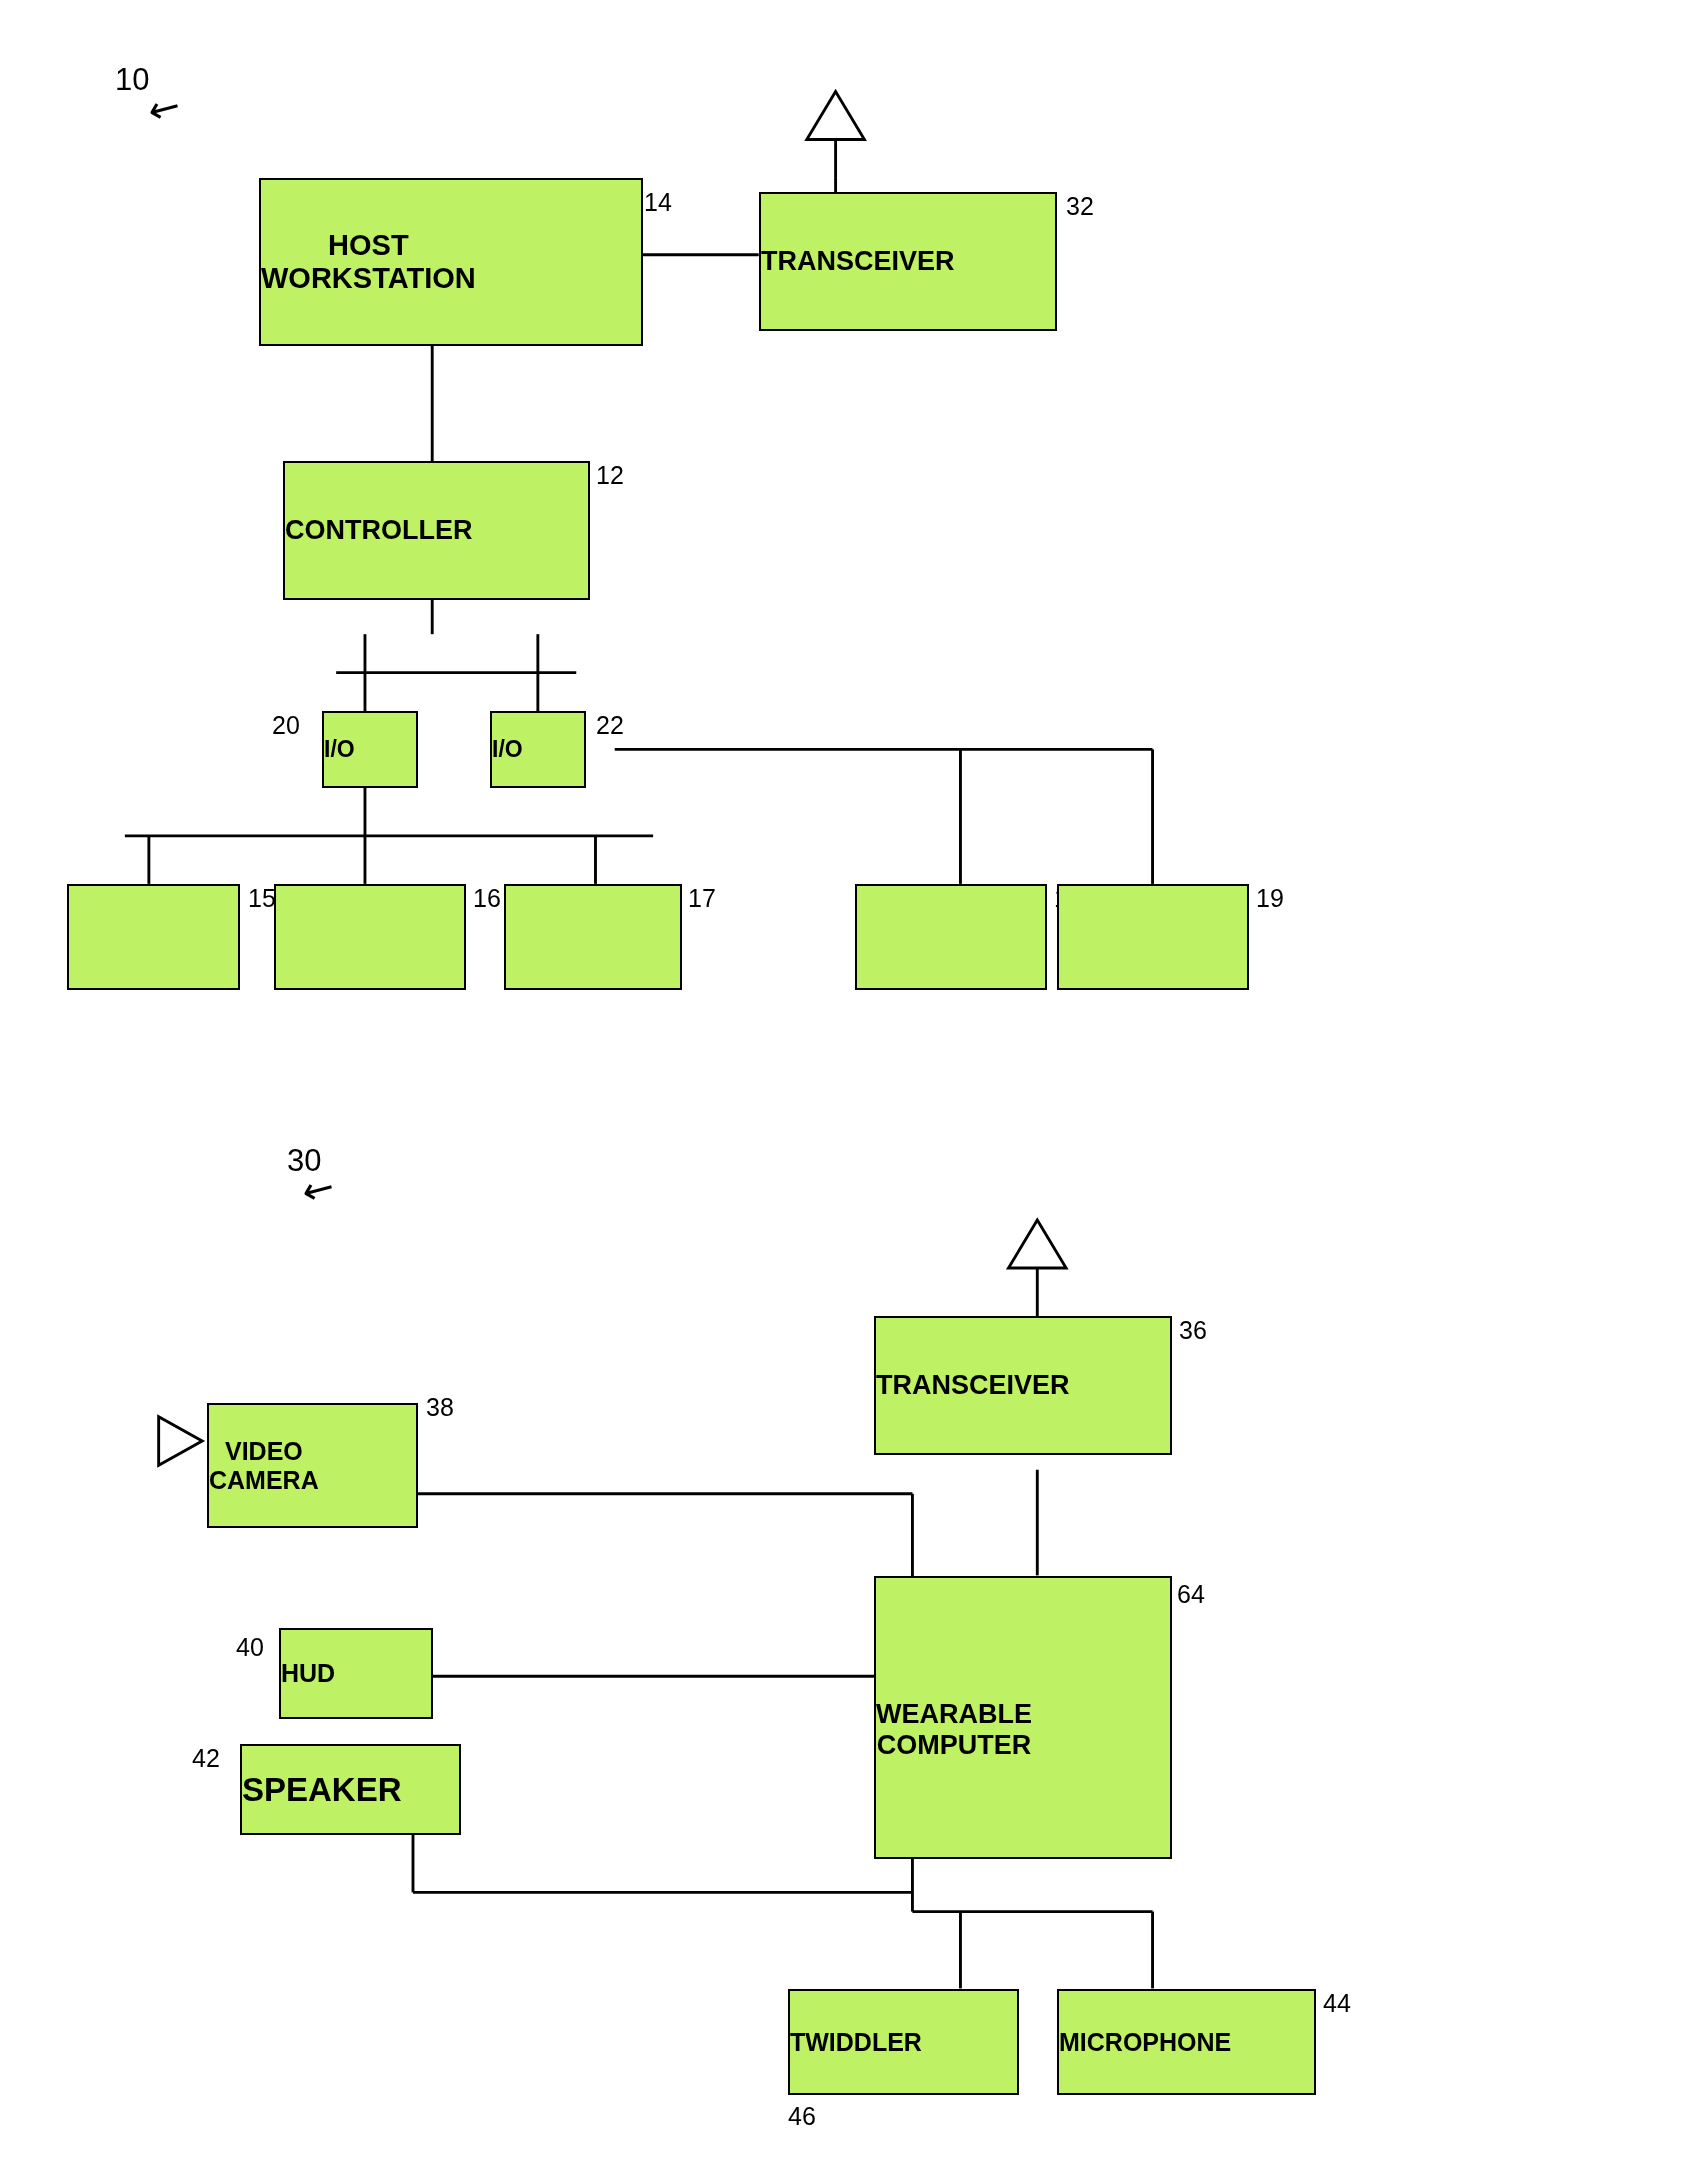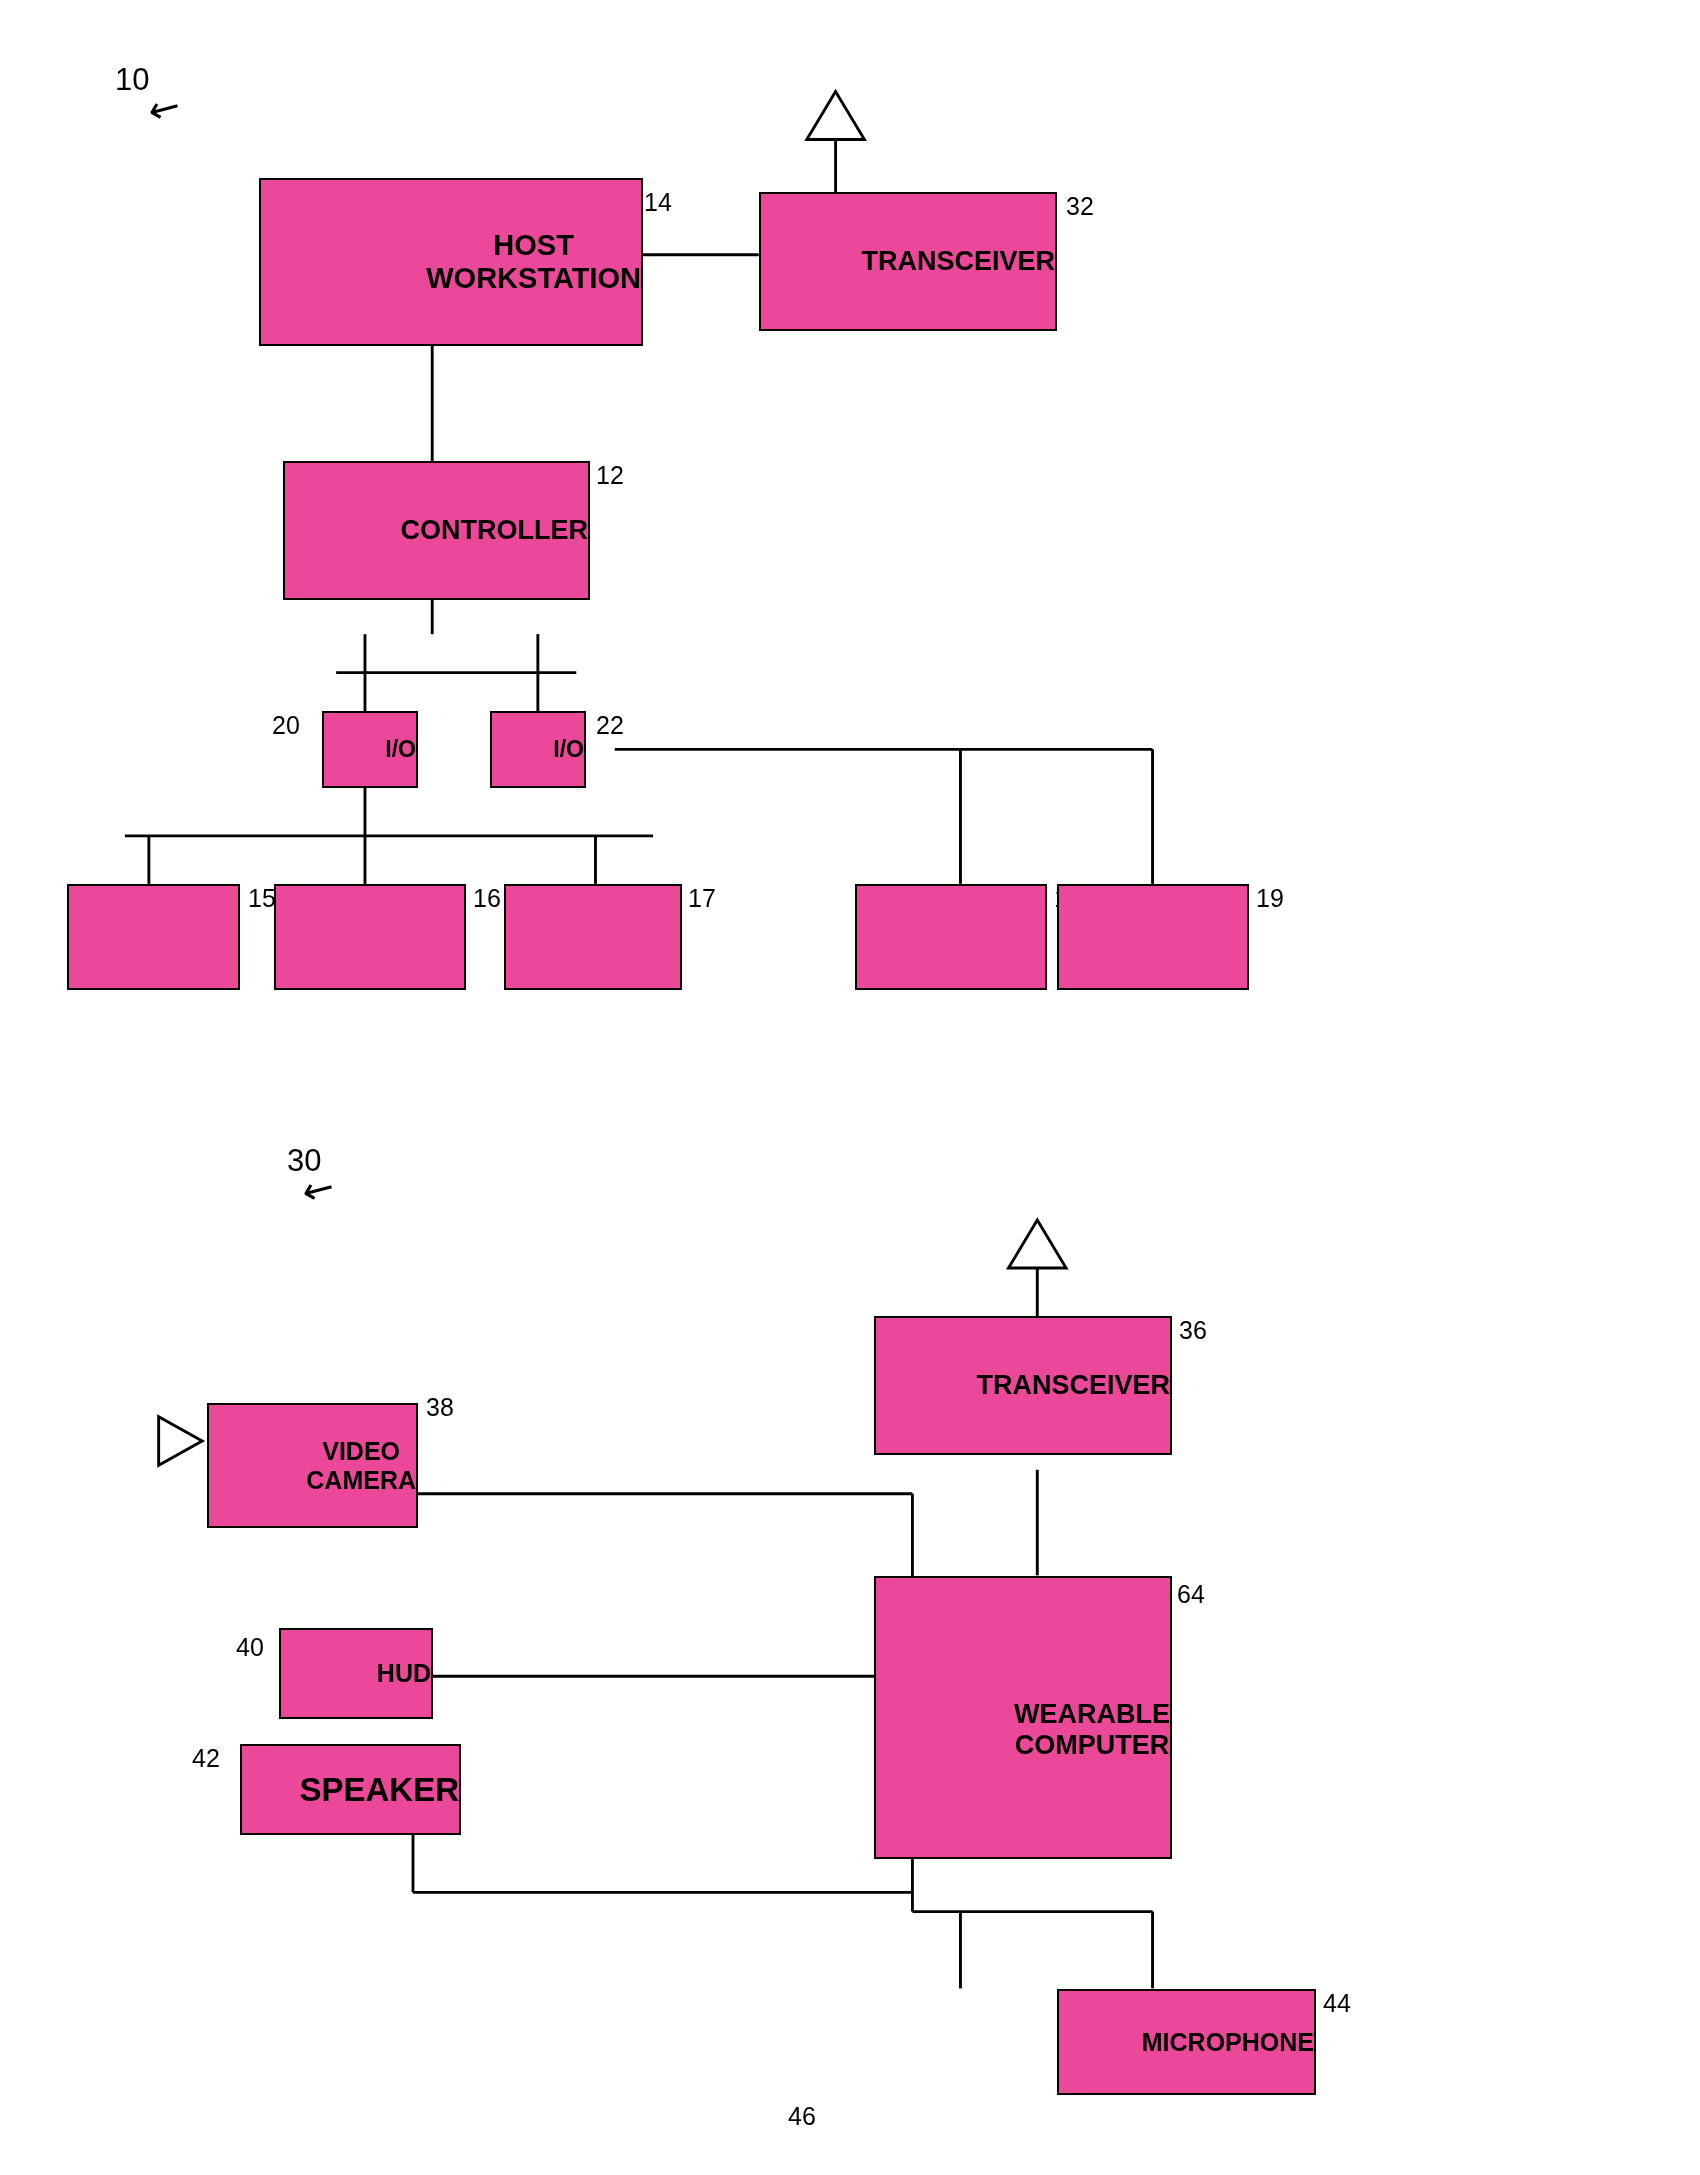--- a/index.html
+++ b/index.html
@@ -13,24 +13,24 @@
     }
     .diagram-container {
       position: absolute;
       top: 0; left: 0;
       width: 1700px;
       height: 2018px;
     }
     .box {
       position: absolute;
       border: 2.9px solid #000;
-      background: #ec4899;
+      background: #bef264;
       display: flex;
       align-items: center;
-      justify-content: flex-end;
+      justify-content: flex-start;
       text-align: center;
       font-size: 27px;
       font-weight: bold;
       font-family: Arial, sans-serif;
     }
     .label {
       position: absolute;
       font-size: 25px;
       font-family: Arial, sans-serif;
       font-weight: normal;
@@ -180,20 +180,23 @@
     <span style="white-space:pre-line;margin-top:24px;">WEARABLE
 COMPUTER</span>
   </div>
   <div class="label" style="left:1177px; top:1580px;">64</div>
 
   <div class="box" style="left:240px; top:1744px; width:221px; height:91px; font-size:33px;">
     <span>SPEAKER</span>
   </div>
   <div class="label" style="left:192px; top:1744px;">42</div>
 
+  <div class="box" style="left:788px; top:1989px; width:231px; height:106px; font-size:25px;">
+    <span>TWIDDLER</span>
+  </div>
   <div class="label" style="left:788px; top:2102px;">46</div>
 
   <div class="box" style="left:1057px; top:1989px; width:259px; height:106px; font-size:25px;">
     <span>MICROPHONE</span>
   </div>
   <div class="label" style="left:1323px; top:1989px;">44</div>
 
 </div>
 
 

